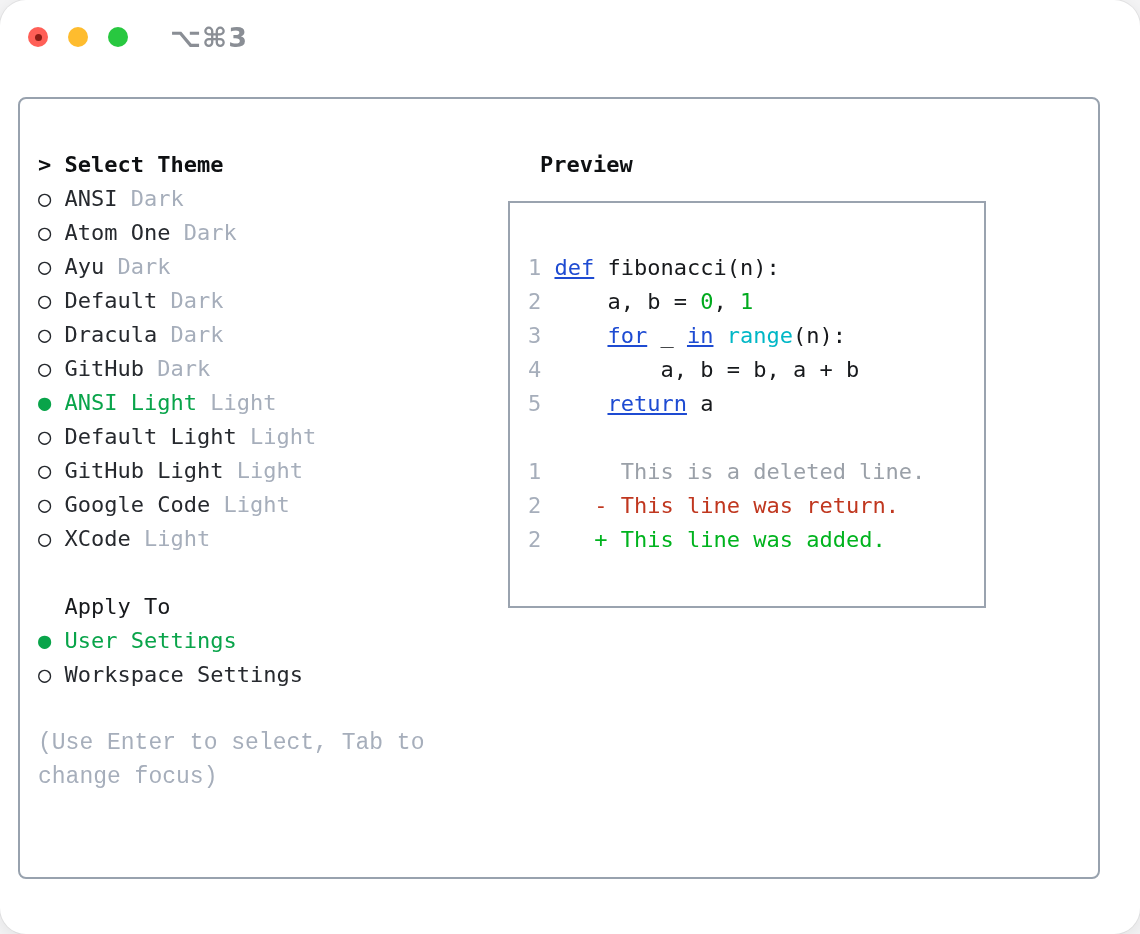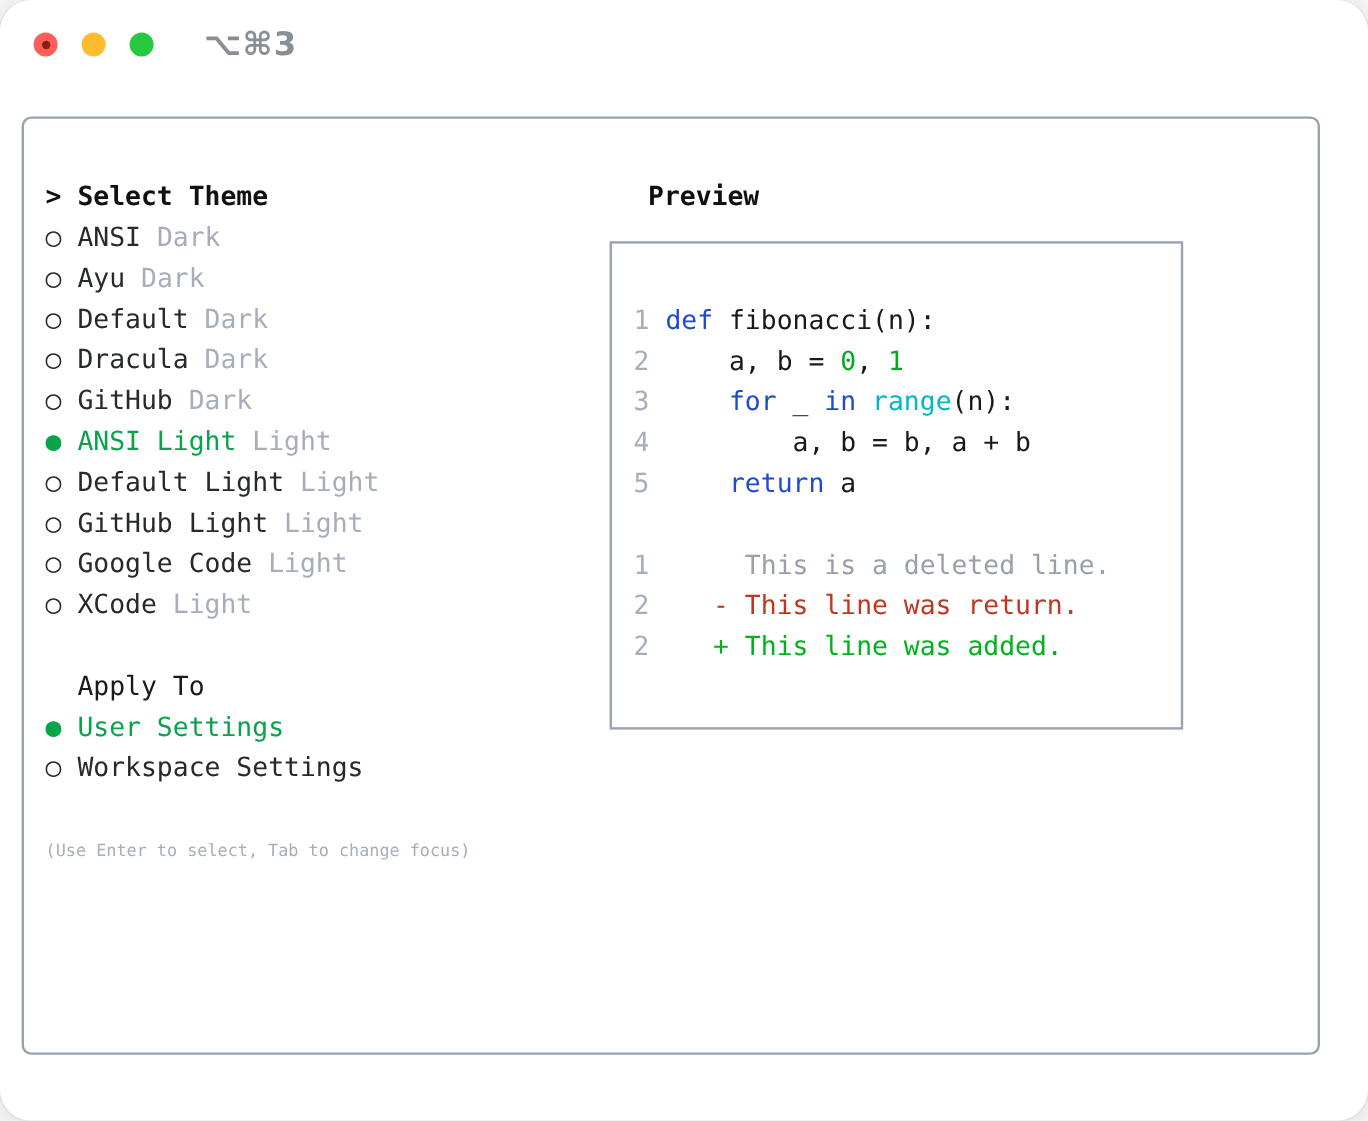--- a/index.html
+++ b/index.html
@@ -33,33 +33,33 @@
   }
   .line{height:34px;line-height:34px;white-space:pre;font-size:22px;}
   
   .left-col{position:absolute;left:18px;top:49px;width:430px;}
   .header-line{font-weight:bold;color:#0e1012;}
   .row{color:#26292e;}
   .row .variant{color:#a6aebb;text-align:center;}
   .row.selected .radio, .row.selected .nm{color:#09a44a;}
   .apply-header{padding-left:2ch;color:#17191c;}
   .hint{
-    color:#a6aebb;font-size:14px;line-height:34px;white-space:normal;width:430px;
+    color:#a6aebb;font-size:23px;line-height:34px;white-space:normal;width:430px;font-family:Liberation Mono, monospace;
   }
   
   .preview-title{position:absolute;left:480px;top:49px;font-size:22px;font-weight:bold;color:#0e1012;height:34px;line-height:34px;margin-left:40px;}
   .preview-box{
     position:absolute;left:488px;top:102px;width:478px;height:407px;box-sizing:border-box;
     border:2px solid #9aa3af;background:#fff;
     padding:48px 0 0 18px;overflow:hidden;
   }
   .pline{height:34px;line-height:34px;white-space:pre;font-size:22px;}
   .ln{display:inline-block;width:2ch;color:#a6aebb;}
   .t-plain{color:#17191c;}
-  .t-keyword{color:#1e4bd2;}
+  .t-keyword{color:#1e4bd2;text-decoration:underline;}
   .t-function{color:#00b7c6;}
   .t-number{color:#00aa1e;}
   .t-context{color:#9aa0a8;}
   .t-deleted{color:#c0371f;}
   .t-added{color:#00b31e;}
 </style>
 </head>
 <body>
 
 <div class="window">
@@ -70,20 +70,21 @@
     <div class="light green"></div>
     <div class="win-title">⌥⌘3</div>
   </div>
 
   <div class="panel">
 
     <div class="left-col">
       <div class="line header-line"><span>&gt; </span><span>Select Theme</span></div>
       <div>
           <div class="line row"><span class="radio">○ </span><span class="nm">ANSI </span><span class="variant">Dark</span></div>
+          <div class="line row"><span class="radio">○ </span><span class="nm">Atom One </span><span class="variant">Dark</span></div>
           <div class="line row"><span class="radio">○ </span><span class="nm">Ayu </span><span class="variant">Dark</span></div>
           <div class="line row"><span class="radio">○ </span><span class="nm">Default </span><span class="variant">Dark</span></div>
           <div class="line row"><span class="radio">○ </span><span class="nm">Dracula </span><span class="variant">Dark</span></div>
           <div class="line row"><span class="radio">○ </span><span class="nm">GitHub </span><span class="variant">Dark</span></div>
           <div class="line row selected"><span class="radio">● </span><span class="nm">ANSI Light </span><span class="variant">Light</span></div>
           <div class="line row"><span class="radio">○ </span><span class="nm">Default Light </span><span class="variant">Light</span></div>
           <div class="line row"><span class="radio">○ </span><span class="nm">GitHub Light </span><span class="variant">Light</span></div>
           <div class="line row"><span class="radio">○ </span><span class="nm">Google Code </span><span class="variant">Light</span></div>
           <div class="line row"><span class="radio">○ </span><span class="nm">XCode </span><span class="variant">Light</span></div>
         </div>

